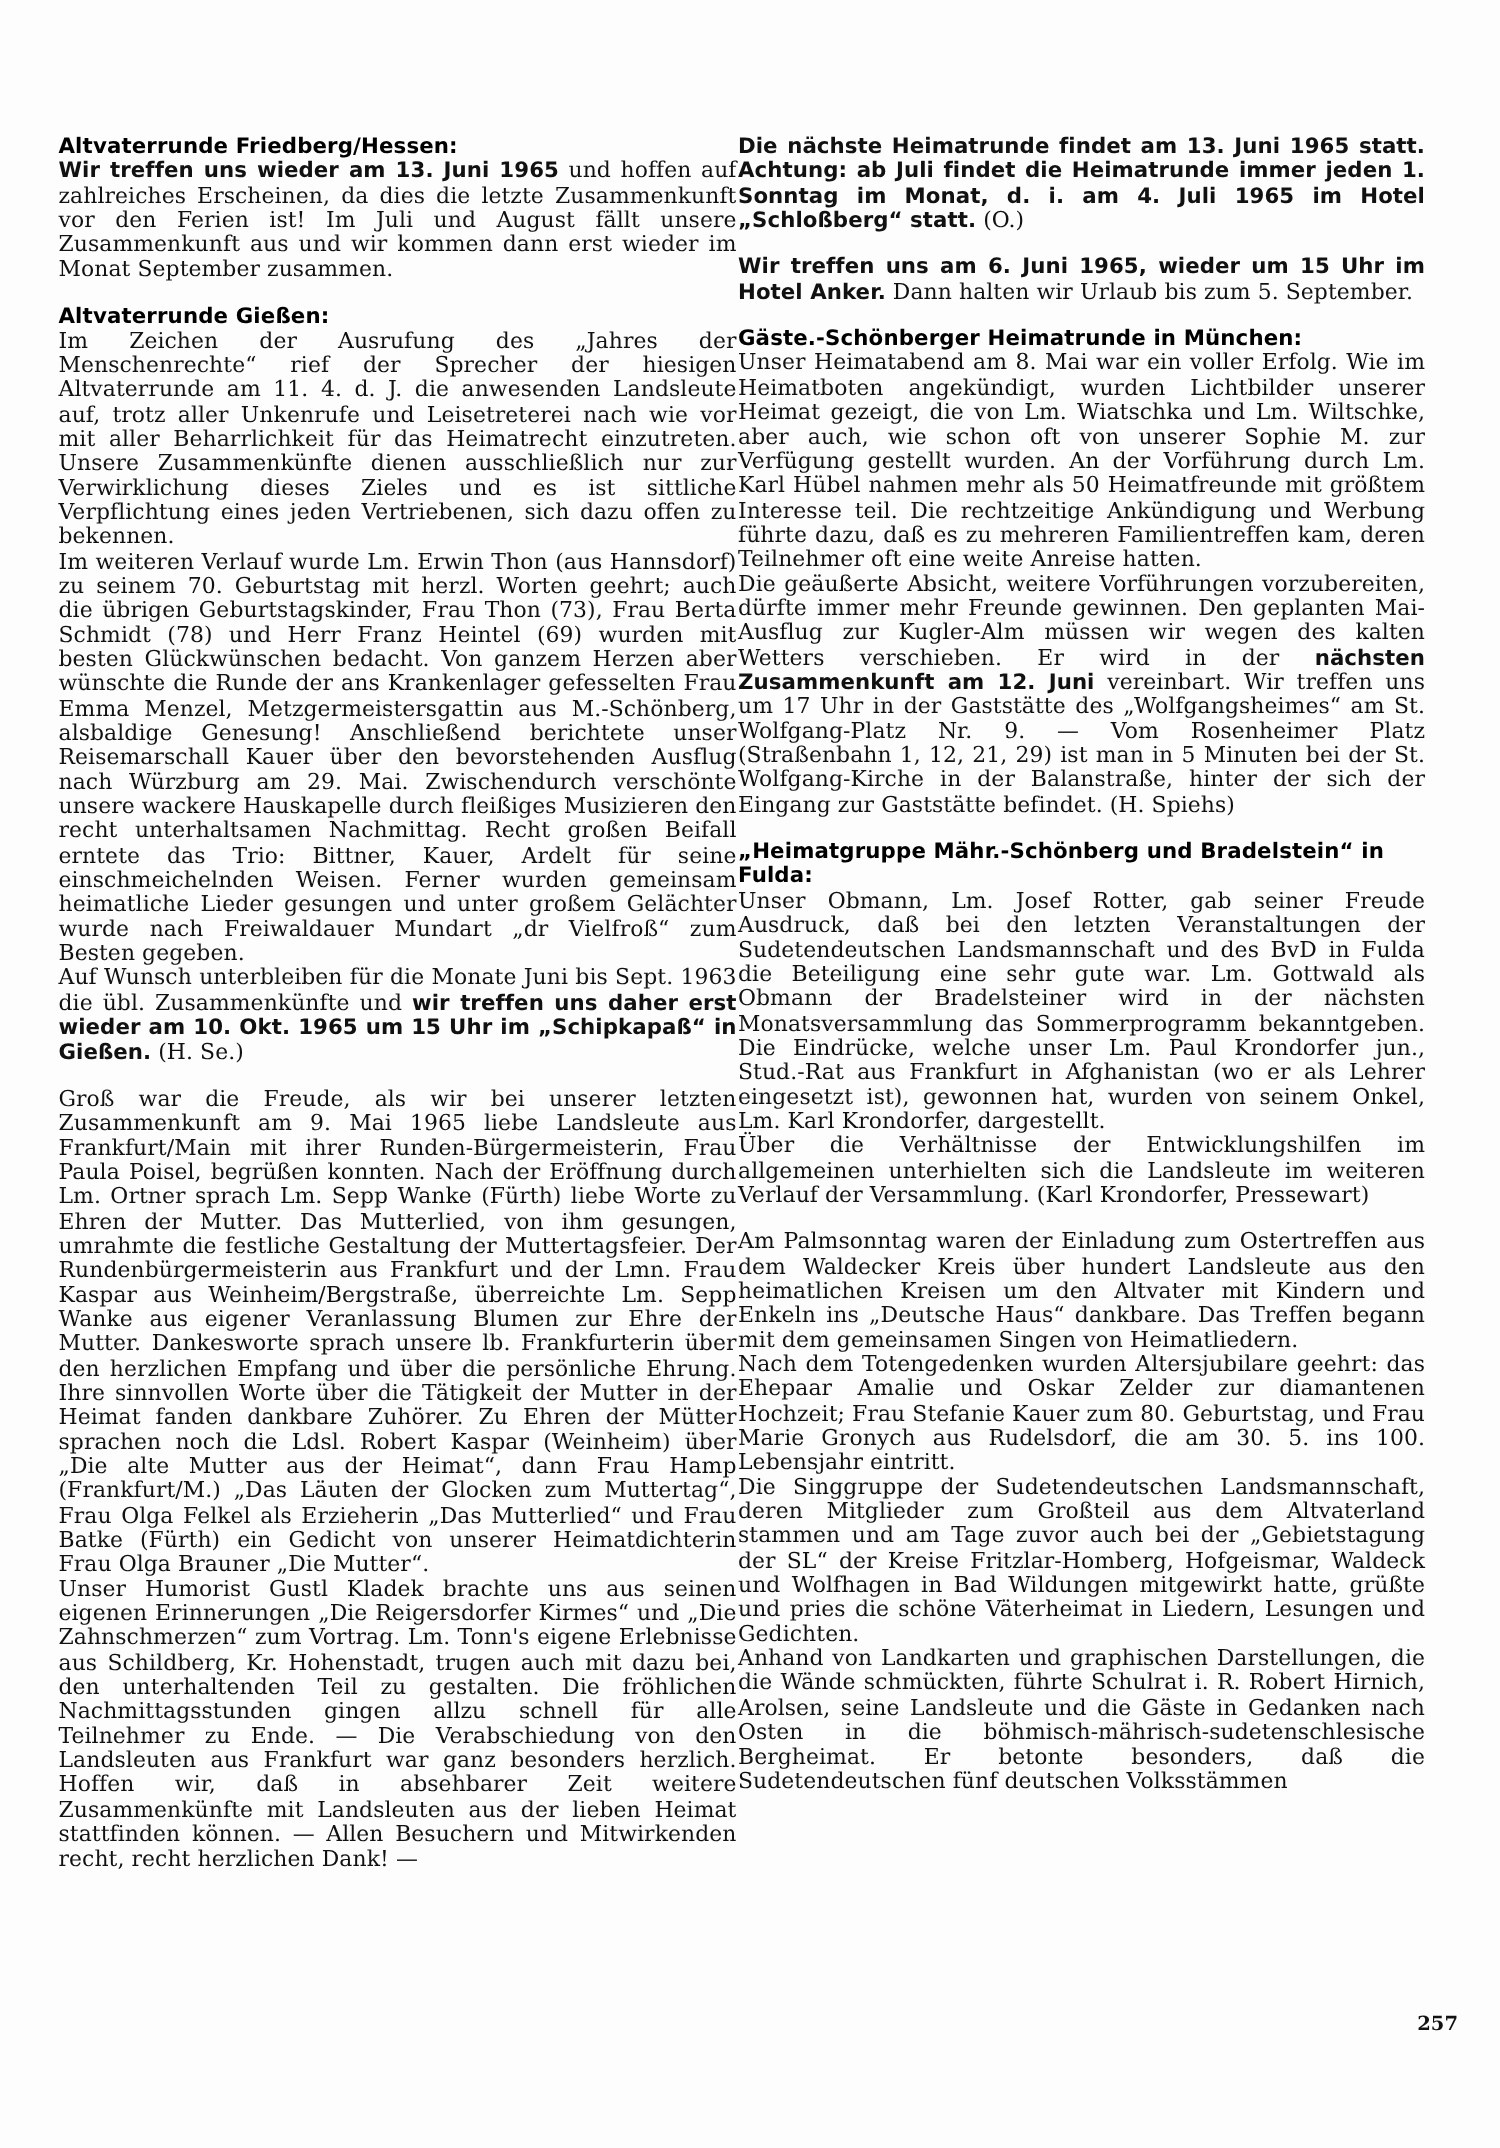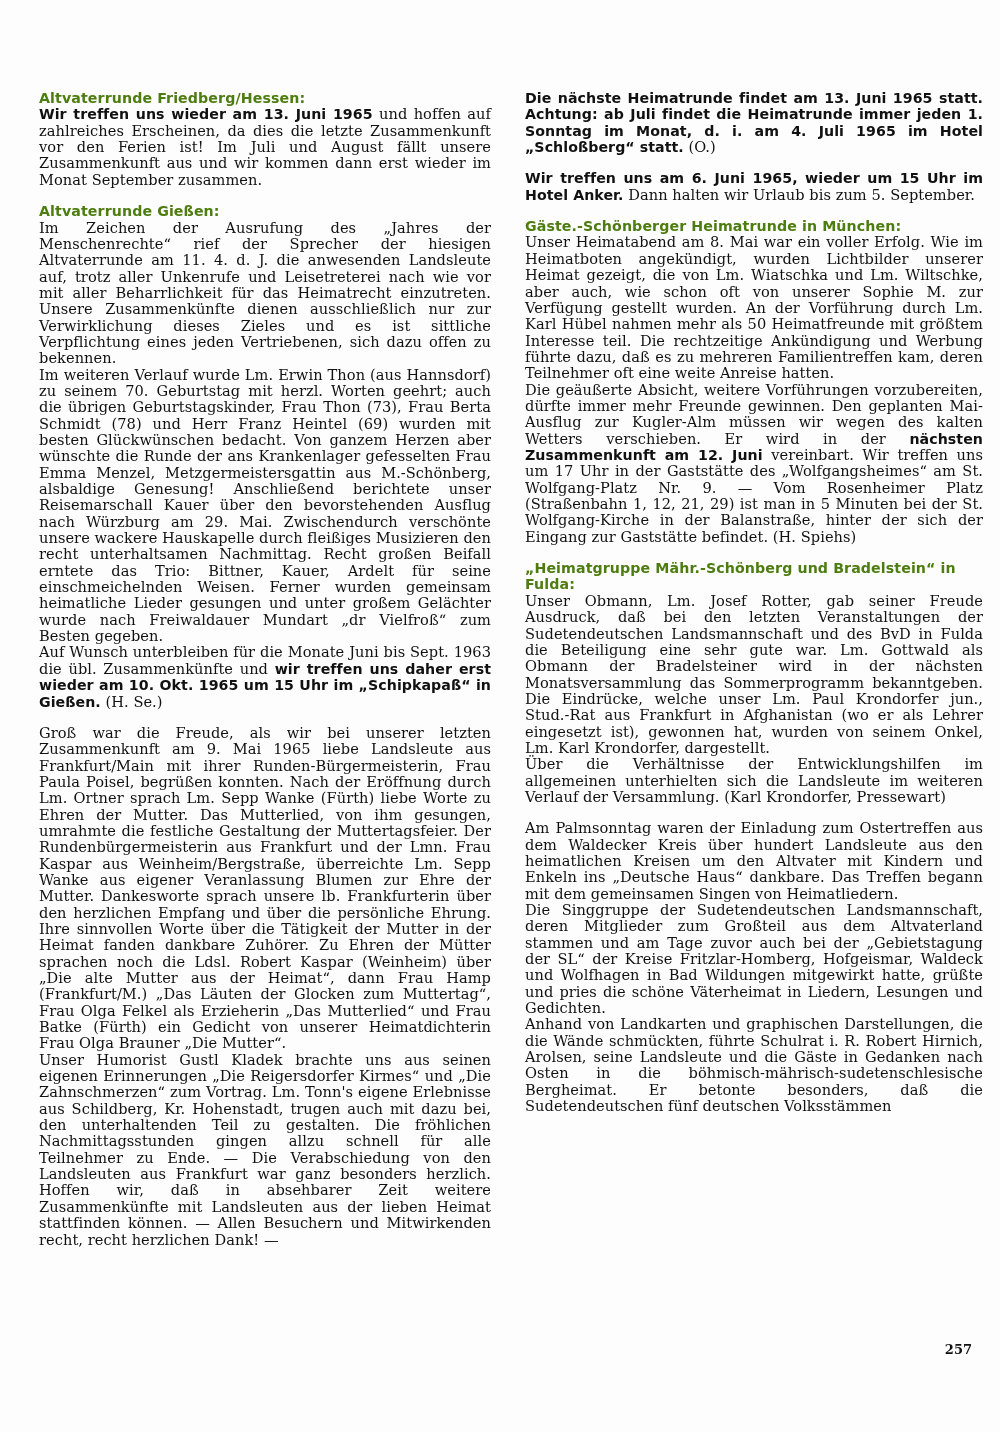--- a/index.html
+++ b/index.html
@@ -1,24 +1,24 @@
 <!DOCTYPE html>
 <html><head>
 <meta charset="utf-8">
 <style>
   html, body { margin: 0; padding: 0; background: #ffffff; }
   body { width: 1000px; height: 1432px; position: relative; overflow: hidden; color: #111; }
   .page { position: absolute; left: 0; top: 0; width: 1000px; height: 1432px; background: #fdfdfd; }
   .col { position: absolute; top: 90px; width: 452px; }
   .col.left { left: 39px; }
-  .col.right { left: 525px; width: 458px; }
+  .col.right { left: 492px; width: 458px; }
   .section { margin: 0 0 15px 0; }
   .heading {
     font-family: "DejaVu Sans", sans-serif; font-weight: bold; font-size: 14.2px;
-    line-height: 16.4px; margin: 0; letter-spacing: 0.1px; color: #4d7c0f;
+    line-height: 16.4px; margin: 0; letter-spacing: 0.1px; color: #000000;
   }
   p.body {
     font-family: "DejaVu Serif", serif; font-size: 14.6px; line-height: 16.35px;
     text-align: justify; margin: 0; letter-spacing: 0.05px; color: #111;
     hyphens: manual;
   }
   p.body b, .bold {
     font-family: "DejaVu Sans", sans-serif; font-weight: bold; font-size: 14.2px;
   }
   .page-number {
@@ -69,20 +69,21 @@
     </div>
 
     <div class="section">
       <h3 class="heading">„Heimatgruppe Mähr.-Schönberg und Bradelstein“ in Fulda:</h3>
       <p class="body">Unser Obmann, Lm. Josef Rotter, gab seiner Freude Ausdruck, daß bei den letzten Veranstaltungen der Sudetendeutschen Landsmannschaft und des BvD in Fulda die Beteiligung eine sehr gute war. Lm. Gottwald als Obmann der Bradelsteiner wird in der nächsten Monatsversammlung das Sommerprogramm bekanntgeben. Die Eindrücke, welche unser Lm. Paul Krondorfer jun., Stud.-Rat aus Frankfurt in Afghanistan (wo er als Lehrer eingesetzt ist), gewonnen hat, wurden von seinem Onkel, Lm. Karl Krondorfer, dargestellt.</p>
       <p class="body">Über die Verhältnisse der Entwicklungshilfen im allgemeinen unterhielten sich die Landsleute im weiteren Verlauf der Versammlung. (Karl Krondorfer, Pressewart)</p>
     </div>
 
     <div class="section">
       <p class="body">Am Palmsonntag waren der Einladung zum Ostertreffen aus dem Waldecker Kreis über hundert Landsleute aus den heimatlichen Kreisen um den Altvater mit Kindern und Enkeln ins „Deutsche Haus“ dankbare. Das Treffen begann mit dem gemeinsamen Singen von Heimatliedern.</p>
+      <p class="body">Nach dem Totengedenken wurden Altersjubilare geehrt: das Ehepaar Amalie und Oskar Zelder zur diamantenen Hochzeit; Frau Stefanie Kauer zum 80. Geburtstag, und Frau Marie Gronych aus Rudelsdorf, die am 30. 5. ins 100. Lebensjahr eintritt.</p>
       <p class="body">Die Singgruppe der Sudetendeutschen Landsmannschaft, deren Mitglieder zum Großteil aus dem Altvaterland stammen und am Tage zuvor auch bei der „Gebietstagung der SL“ der Kreise Fritzlar-Homberg, Hofgeismar, Waldeck und Wolfhagen in Bad Wildungen mitgewirkt hatte, grüßte und pries die schöne Väterheimat in Liedern, Lesungen und Gedichten.</p>
       <p class="body">Anhand von Landkarten und graphischen Darstellungen, die die Wände schmückten, führte Schulrat i. R. Robert Hirnich, Arolsen, seine Landsleute und die Gäste in Gedanken nach Osten in die böhmisch-mährisch-sudetenschlesische Bergheimat. Er betonte besonders, daß die Sudetendeutschen fünf deutschen Volksstämmen</p>
     </div>
 
   </div>
 
   <div class="page-number">257</div>
 </div>
 
 </body></html>

